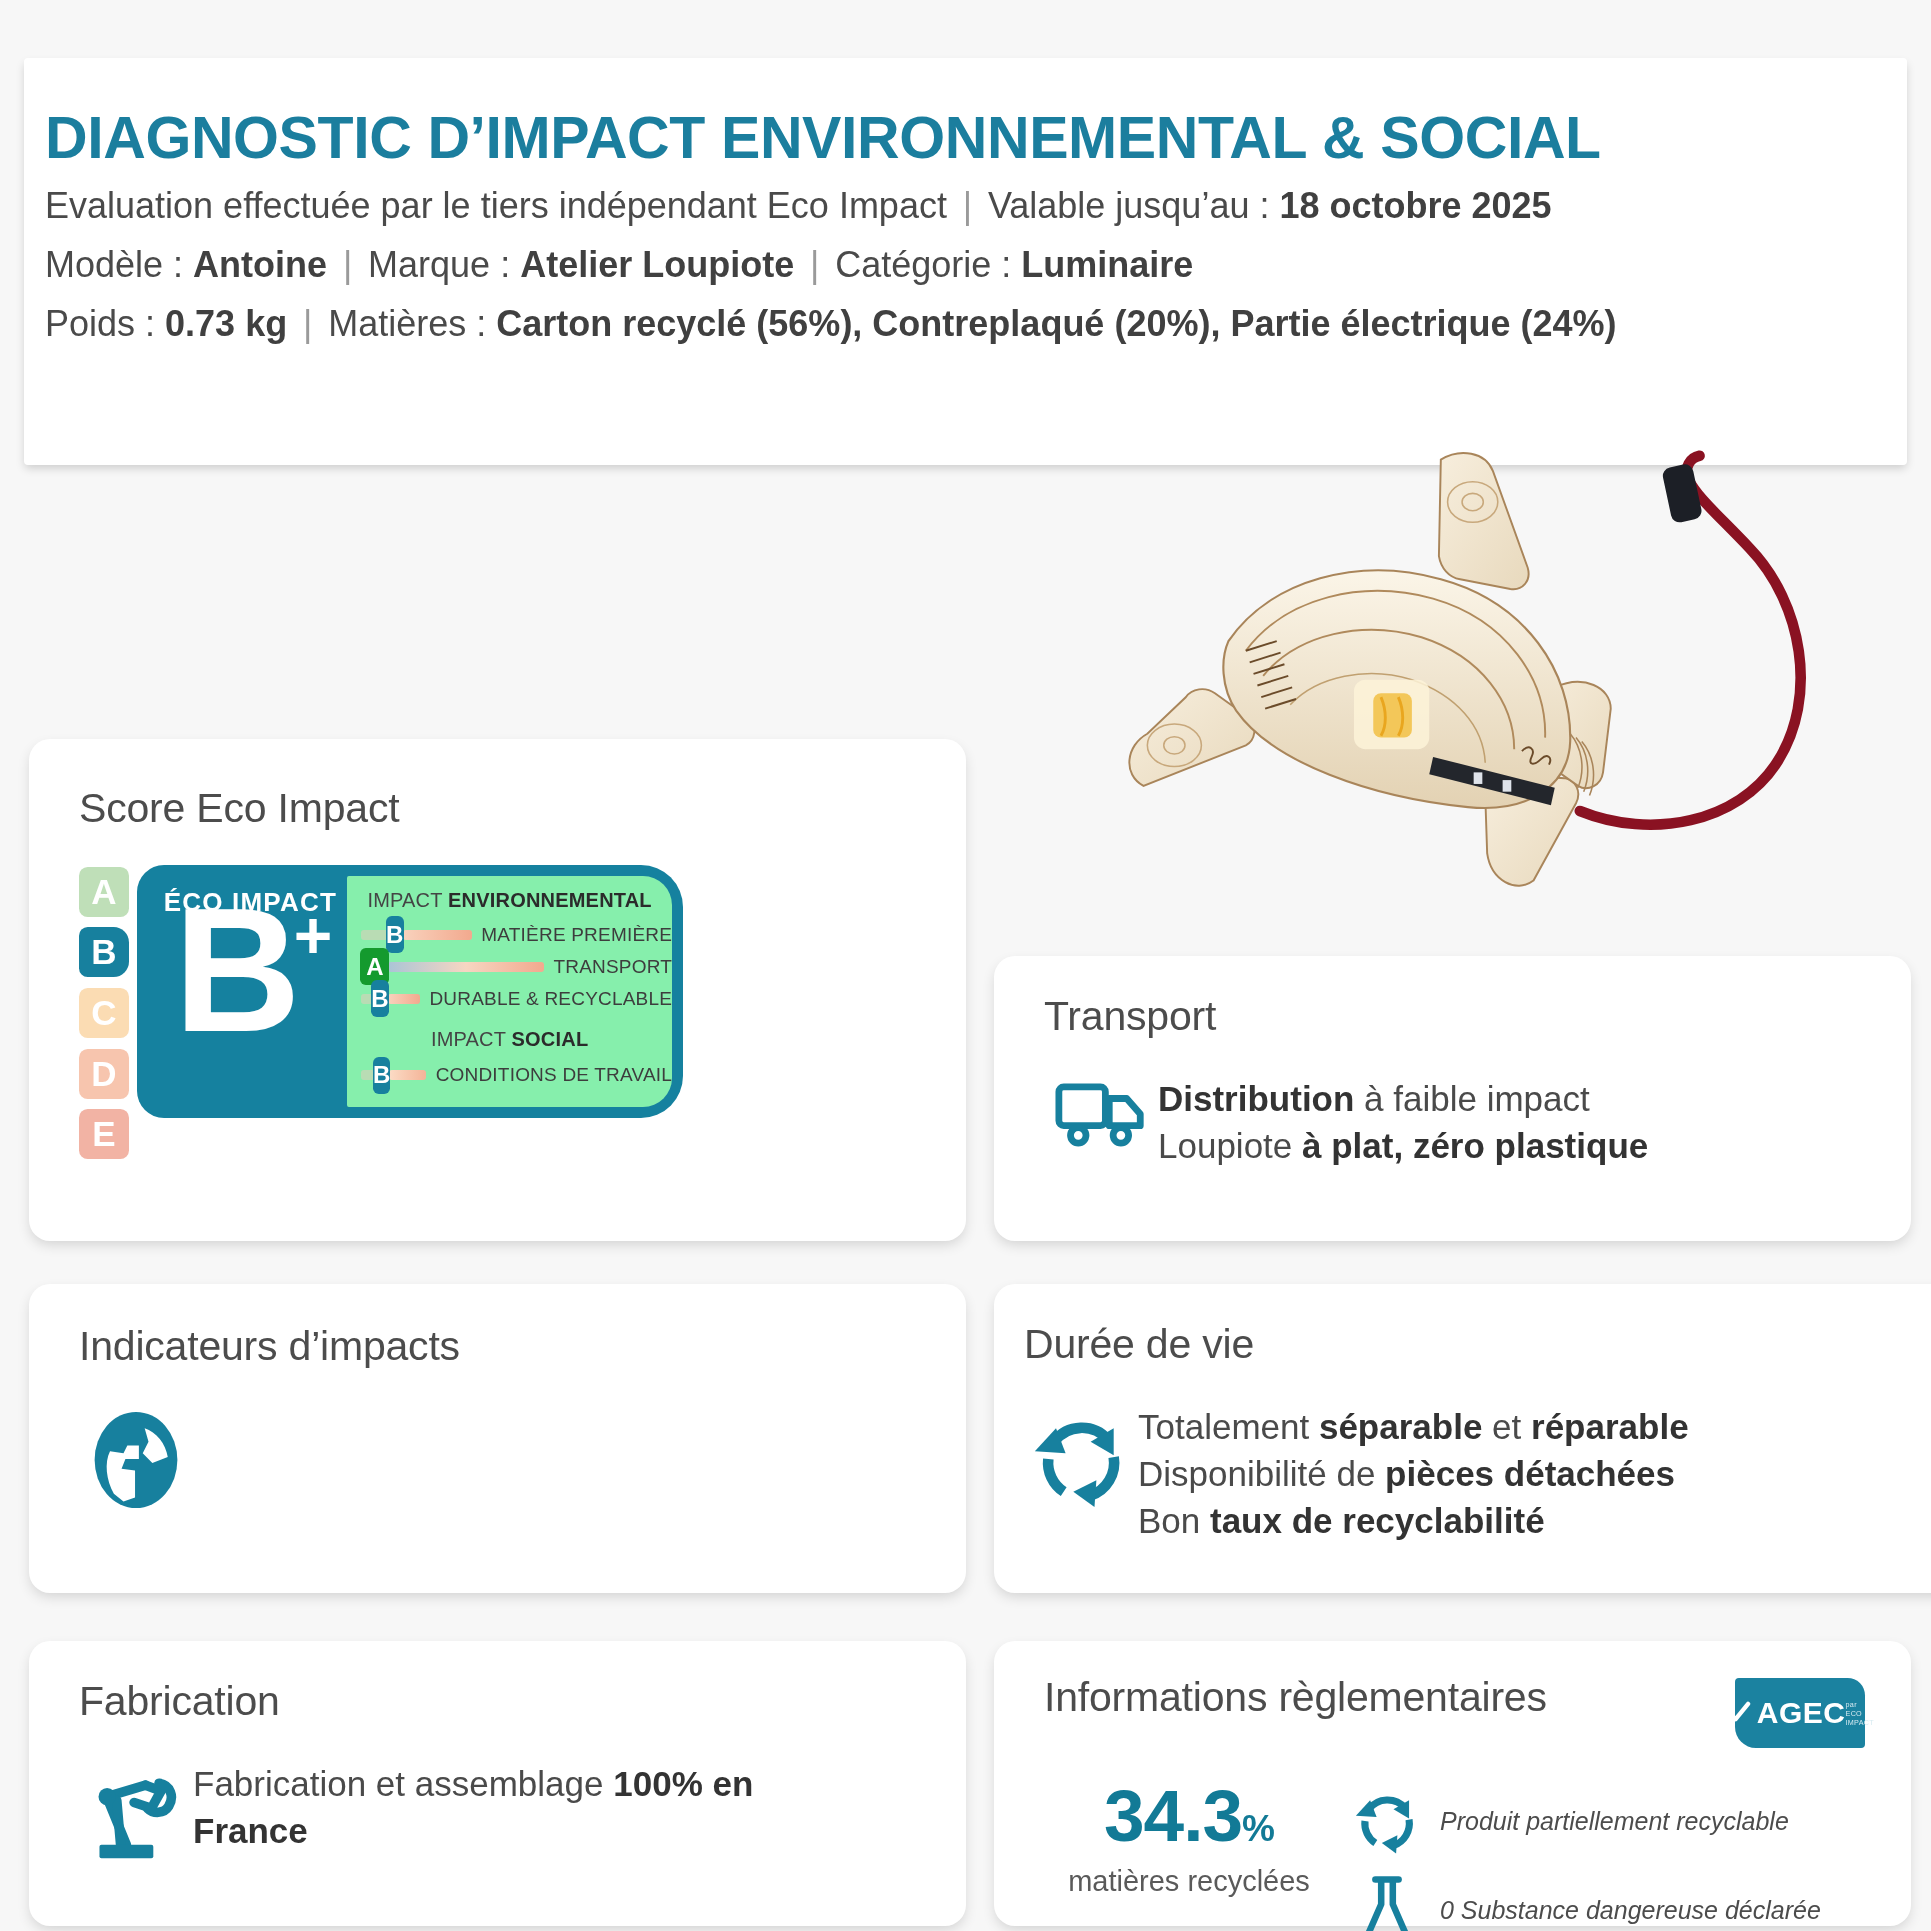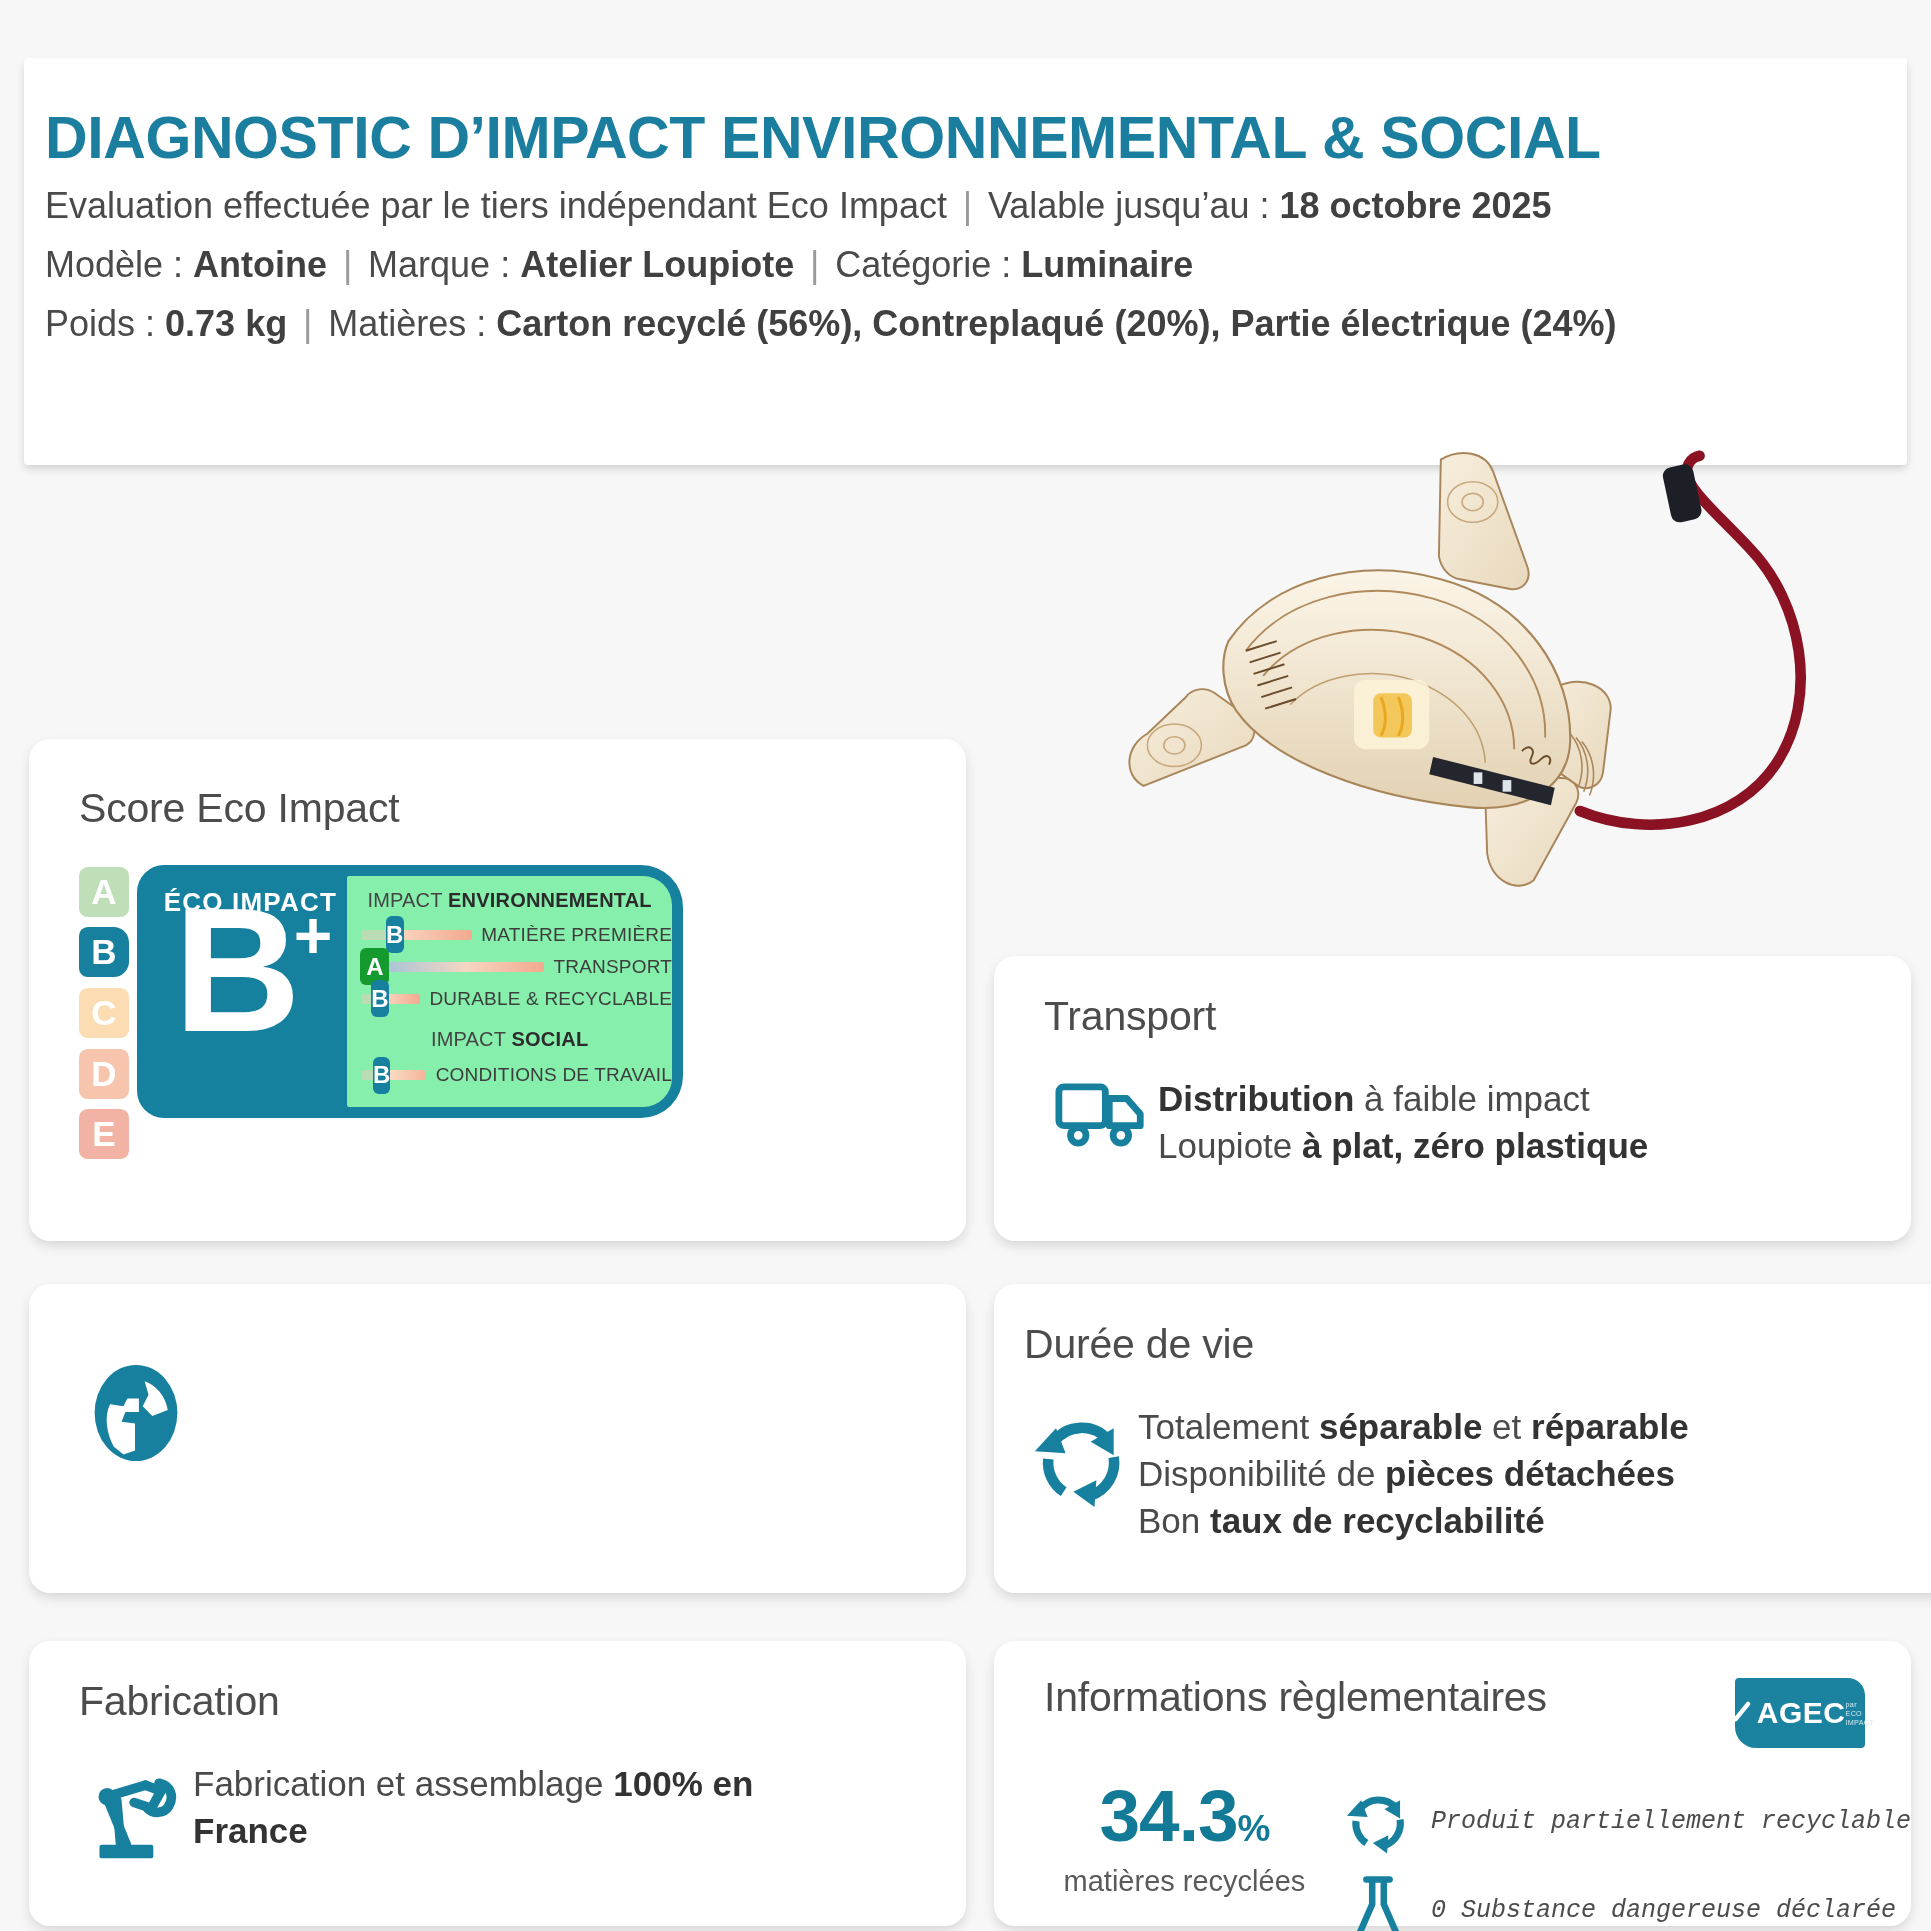--- a/index.html
+++ b/index.html
@@ -145,21 +145,21 @@
   }
   .agec-main { display: flex; align-items: center; gap: 5.8px; }
   .agec-text { color:#fff; font-size: 30px; font-weight: bold; letter-spacing: 0.5px; }
   .agec-sub { color:#d6eaf1; font-size: 7.2px; letter-spacing: 0.3px; margin-top: 1.9px; }
   .regl-body { display: flex; align-items: flex-start; margin-top: 25px; }
   .regl-pct-col { width: 290px; text-align: center; padding-top: 5.8px; }
   .regl-pct { color: #127a96; font-size: 73px; font-weight: bold; line-height: 1; letter-spacing: -1px; }
   .regl-pct span.u { font-size: 37px; font-weight: bold; }
   .regl-pct-label { color: #5a5a5a; font-size: 29px; margin-top: 13.5px; }
   .regl-items { padding-top: 3.9px; }
-  .regl-item { display: flex; align-items: center; height: 89px; font-family: Liberation Mono, monospace; }
+  .regl-item { display: flex; align-items: center; height: 89px; }
   .regl-item-icon { width: 106px; display: flex; justify-content: center; }
   .regl-item-text { color: #4c4c4c; font-size: 25px; font-style: italic; white-space: nowrap; }
 </style>
 </head>
 <body>
 
 <div class="page">
 
   <div class="header-card">
     <div class="doc-title">DIAGNOSTIC D’IMPACT ENVIRONNEMENTAL &amp; SOCIAL</div>
@@ -332,20 +332,21 @@
           <b>Distribution</b><span> à faible impact</span>
         </div>
         <div>
           <span>Loupiote </span><b>à plat, zéro plastique</b>
         </div>
       </div>
     </div>
   </div>
 
   <div class="card" id="card-indic">
+    <div class="card-title">Indicateurs d’impacts</div>
     <div class="icon-row">
       <div class="icon-box">
         <svg width="102" height="102" viewBox="0 0 106 106">
           <ellipse cx="53" cy="53" rx="43" ry="50" fill="#17809e"></ellipse>
           <path d="M30,88 C22,74 20,56 26,44 L40,46 L44,38 L56,38 L56,52 L42,52 L38,62 L52,64 L52,92 L40,96 Z" fill="#ffffff"></path>
           <path d="M62,20 C74,24 84,36 86,50 L70,56 L60,46 L66,34 Z" fill="#ffffff"></path>
         </svg>
       </div>
     </div>
   </div>

